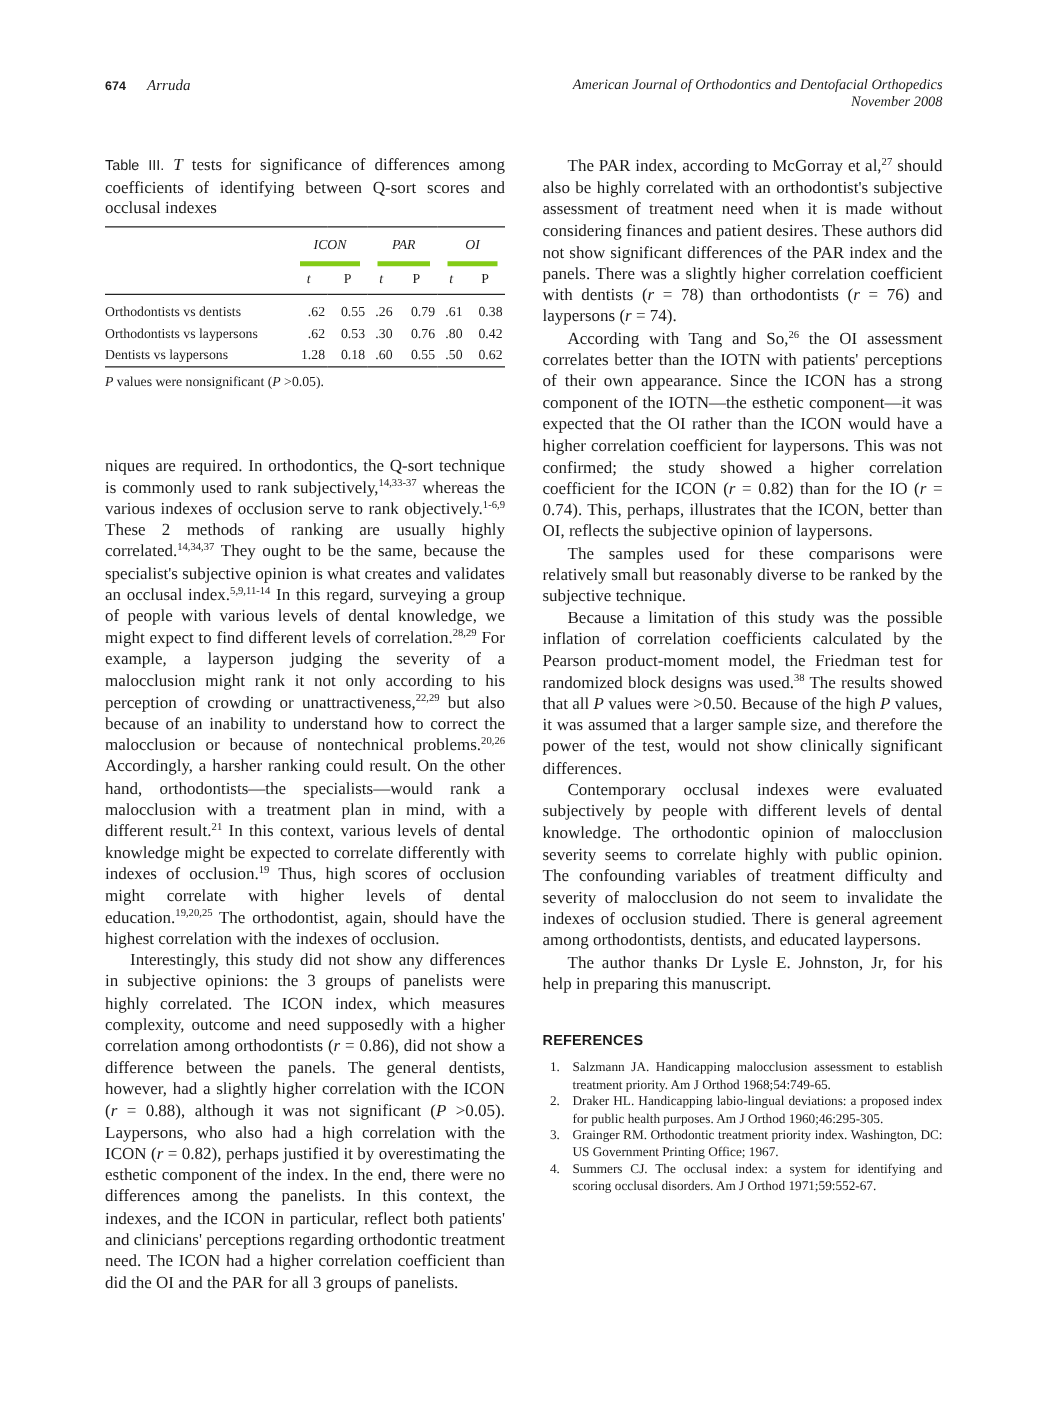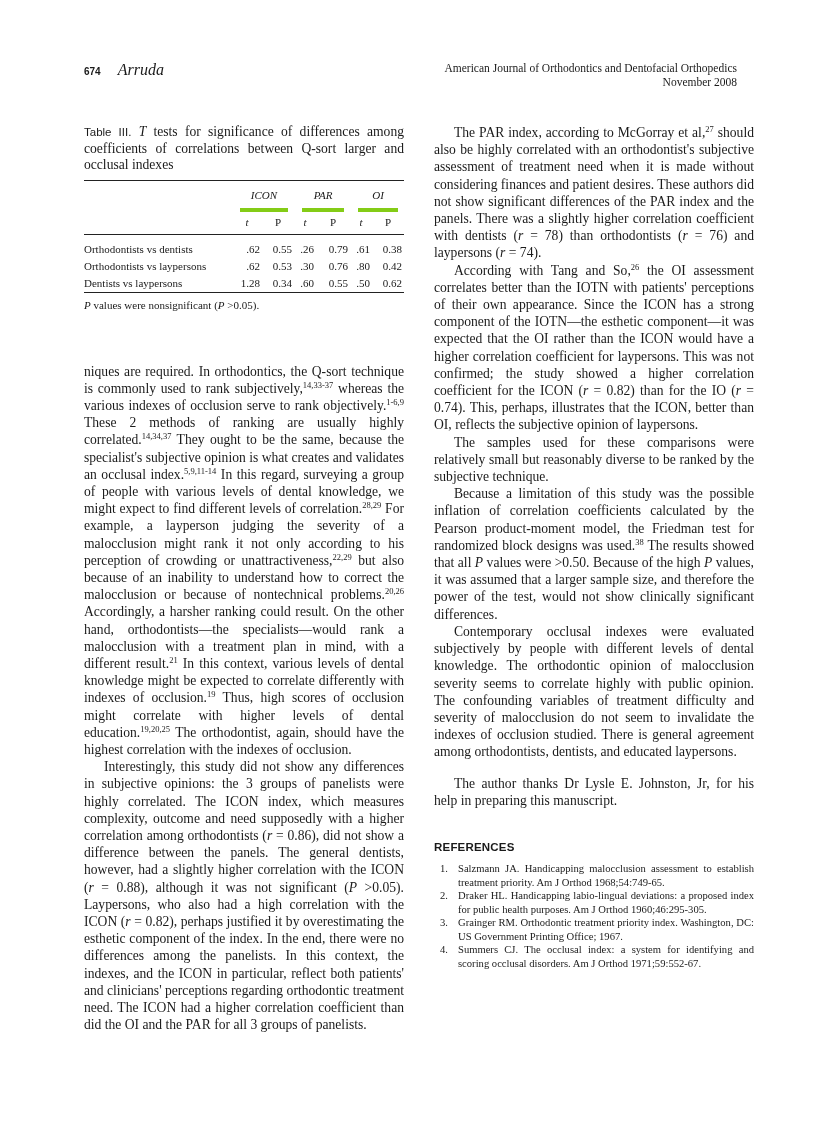--- a/index.html
+++ b/index.html
@@ -1,21 +1,21 @@
 <!DOCTYPE html>
 <html><head>
 <meta charset="utf-8">
 <style>
   html, body { margin: 0; padding: 0; background: #ffffff; }
   body { width: 838px; height: 1122px; position: relative; overflow: hidden; color: #1a1a1a; font-family: "Liberation Serif", serif; }
   .running-head { position: absolute; top: 61px; left: 84px; right: 84px; height: 32px; }
   .rh-left { position: absolute; left: 0; top: 0; font-size: 12px; }
   .rh-pagenum { font-family: "Liberation Sans", sans-serif; font-weight: bold; font-size: 10px; margin-right: 14px; }
-  .rh-author { font-style: italic; font-size: 16px; }
-  .rh-right { position: absolute; right: 17px; top: 0; text-align: right; font-size: 11.5px; line-height: 14px; }
+  .rh-author { font-style: italic; font-size: 12px; }
+  .rh-right { position: absolute; right: 0; top: 0; text-align: right; font-style: italic; font-size: 11.5px; line-height: 14px; }
   .col { position: absolute; top: 124px; font-size: 13.6px; line-height: 17.2px; text-align: justify; }
   .col-left { left: 84px; width: 320px; }
   .col-right { left: 434px; width: 320px; }
   p { margin: 0; }
   .indent { text-indent: 20px; }
   sup { font-size: 8.5px; line-height: 0; vertical-align: 5px; }
   .table-caption { font-size: 13.6px; line-height: 16.5px; text-align: justify; }
   .tcap-label { font-family: "Liberation Sans", sans-serif; font-size: 11.5px; }
   .italic { font-style: italic; }
   table.stats { width: 320px; border-collapse: collapse; margin-top: 6px; font-size: 11px; }
@@ -25,21 +25,21 @@
   .grp span { display: block; border-bottom: 4px solid #84cc16; margin: 0 6px 0 8px; padding-bottom: 4px; }
   .sub { font-size: 11px; text-align: center; height: 22px; }
   .sub.t { font-style: italic; }
   .midrule td { border-top: 1.5px solid #222; height: 6px; padding: 0; }
   table.stats td.lab { text-align: left; white-space: nowrap; font-size: 11px; padding: 0; }
   table.stats td.num { text-align: right; font-size: 11px; padding: 0 2px 0 0; height: 14px; }
   .botrule td { border-top: 1.5px solid #222; height: 4px; padding: 0; }
   .table-footnote { font-size: 11px; margin-top: 0; }
   .left-body { margin-top: 48px; }
   .heading { font-family: "Liberation Sans", sans-serif; font-weight: bold; font-size: 11.5px; margin: 15px 0 10px 0; letter-spacing: 0.2px; }
-  .ack { margin-top: 14px; }
+  .ack { margin-top: 0; }
   .refs-head { margin-top: 30px; margin-bottom: 6px; }
   ol.refs { margin: 0; padding: 0; list-style: none; font-size: 10.6px; line-height: 13.5px; }
   ol.refs li { position: relative; padding-left: 24px; margin-bottom: 0; text-align: justify; }
   ol.refs li .rnum { position: absolute; left: 6px; top: 0; }
 </style>
 </head>
 <body>
 
 <div class="running-head">
   <div class="rh-left">
@@ -47,21 +47,21 @@
     <span class="rh-author">Arruda</span>
   </div>
   <div class="rh-right">
     <div>American Journal of Orthodontics and Dentofacial Orthopedics</div>
     <div>November 2008</div>
   </div>
 </div>
 
 <div class="col col-left">
   <div>
-    <p class="table-caption"><span class="tcap-label">Table III.</span> <span class="italic">T</span><span> tests for significance of differences among coefficients of correlations between Q-sort larger and occlusal indexes</span></p>
+    <p class="table-caption"><span class="tcap-label">Table III.</span> <span class="italic">T</span><span> tests for significance of differences among coefficients of identifying between Q-sort scores and occlusal indexes</span></p>
     <table class="stats">
       <colgroup>
         <col style="width:148px">
           <col style="width:30px">
           <col style="width:32px">
           <col style="width:22px">
           <col style="width:34px">
           <col style="width:22px">
           <col style="width:32px">
       </colgroup>
@@ -107,21 +107,21 @@
         <td class="num">.62</td>
         <td class="num">0.53</td>
         <td class="num">.30</td>
         <td class="num">0.76</td>
         <td class="num">.80</td>
         <td class="num">0.42</td>
       </tr>
       <tr>
         <td class="lab">Dentists vs laypersons</td>
         <td class="num">1.28</td>
-        <td class="num">0.34</td>
+        <td class="num">0.18</td>
         <td class="num">.60</td>
         <td class="num">0.55</td>
         <td class="num">.50</td>
         <td class="num">0.62</td>
       </tr>
       <tr class="botrule">
             <td colspan="7"></td>
           </tr>
     </tbody>
       </table>

